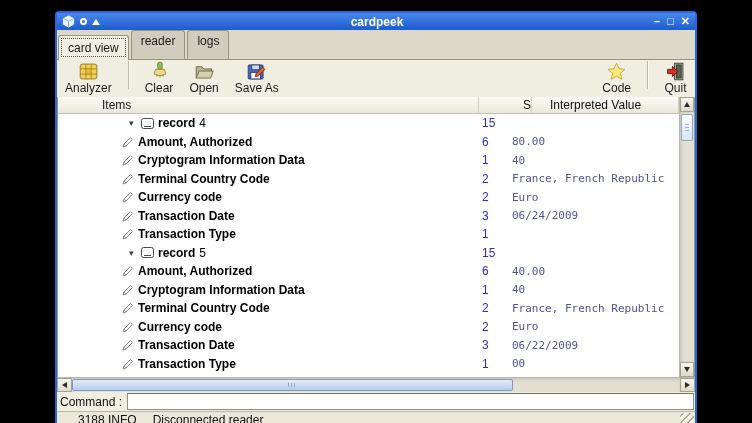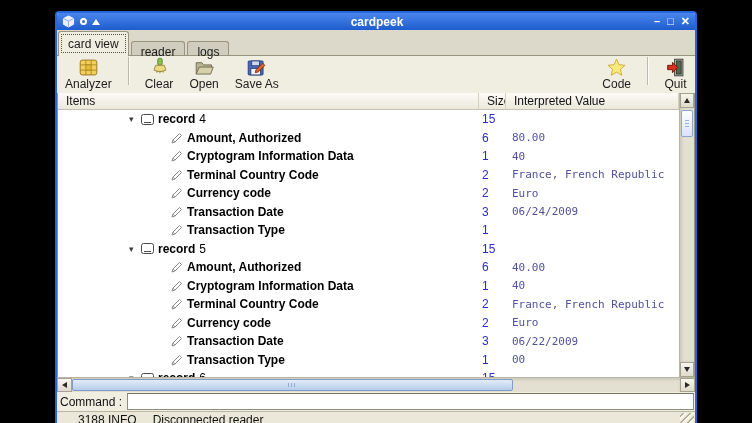--- a/index.html
+++ b/index.html
@@ -17,21 +17,21 @@
   .tb-dot { width:7px; height:7px; border:2px solid #fff; border-radius:50%; }
   .tb-up { width:0; height:0; border-left:4px solid transparent; border-right:4px solid transparent;
            border-bottom:6px solid #fff; }
   .tb-title { flex:1; text-align:center; font-size:12px; font-weight:bold; }
   .tb-controls { display:flex; align-items:center; gap:7px; font-size:11px; font-weight:bold; }
   .tb-controls span { cursor:default; line-height:11px; }
 
   
   .tabstrip { flex:0 0 26px; background:#dcd8ca; display:flex; align-items:flex-end;
               padding-left:1px; border-bottom:1px solid #97947f; }
-  .tab { height:14px; line-height:20px; padding:0 9px; font-size:12px; color:#1a1a1a;
+  .tab { height:29px; line-height:20px; padding:0 9px; font-size:12px; color:#1a1a1a;
          background:#d0ccbe; border:1px solid #97947f; border-bottom:none;
          border-radius:3px 3px 0 0; margin-right:2px; position:relative; }
   .tab.active { background:#f0ede1; height:25px; line-height:24px; margin-bottom:-1px;
                 outline:1px dotted #55524a; outline-offset:-4px; z-index:2; }
 
   
   .toolbar { flex:0 0 37px; background:#f0ede1; display:flex; align-items:flex-start;
              padding:1px 8px 2px 8px; gap:16px; }
   .tool { display:flex; flex-direction:column; align-items:center; font-size:12px;
           color:#1c1c1c; line-height:13px; }
@@ -39,27 +39,27 @@
   .tool-sep { width:1px; height:28px; background:#bcb9a8; box-shadow:1px 0 0 #fbfaf4; }
   .tool-spacer { flex:1; }
 
   
   .main { flex:1 1 auto; display:grid; grid-template-columns:1fr 15px; grid-template-rows:17px 1fr;
           background:#fff; border-left:1px solid #9a9786; border-right:1px solid #9a9786; overflow:hidden; }
   .header { grid-column:1; grid-row:1; display:grid; grid-template-columns:421px 27px 1fr;
             background:linear-gradient(#fcfbf6,#ebe8da); border-bottom:1px solid #c4c1b0;
             font-size:12px; color:#111; }
   .hcell { padding:0 8px; border-right:1px solid #d4d1c2; display:flex; align-items:center;
-           white-space:nowrap; overflow:hidden; }
+           white-space:nowrap; overflow:hidden;margin-left:36px; }
   .tree { grid-column:1; grid-row:2; overflow:hidden; background:#fff; }
   .row { display:grid; grid-template-columns:421px 27px 1fr; height:18.5px; align-items:center;
          font-size:12px; }
   .cell-items { display:flex; align-items:center; white-space:nowrap; overflow:hidden; }
   .row.record .cell-items { padding-left:71px; }
-  .row.leaf   .cell-items { padding-left:113px; }
+  .row.leaf   .cell-items { padding-left:64px; }
   .expander { width:12px; font-size:9px; color:#3c3c3c; flex:0 0 12px; }
   .row-icon { display:flex; margin-right:4px; }
   .row-label { font-weight:bold; color:#000; }
   .row-suffix { font-weight:normal; margin-left:4px; color:#000; }
   .cell-size { color:#2b2bd2; padding-left:3px; }
   .cell-value { color:#51519d; font-family:"DejaVu Sans Mono", monospace; font-size:11px;
                 padding-left:6px; white-space:nowrap; overflow:hidden; }
 
   
   .vscroll { grid-column:2; grid-row:1 / 3; background:#e3e0d2; border-left:1px solid #b9b6a5;

